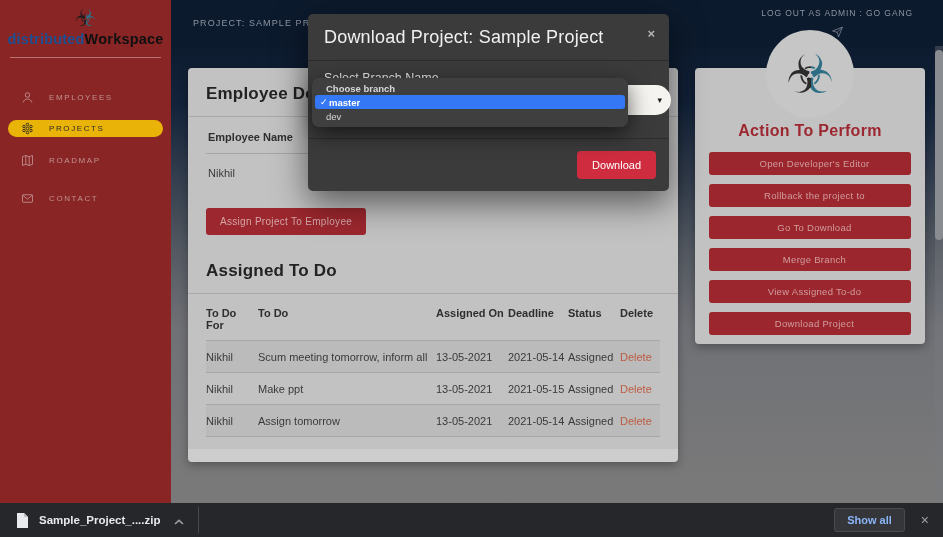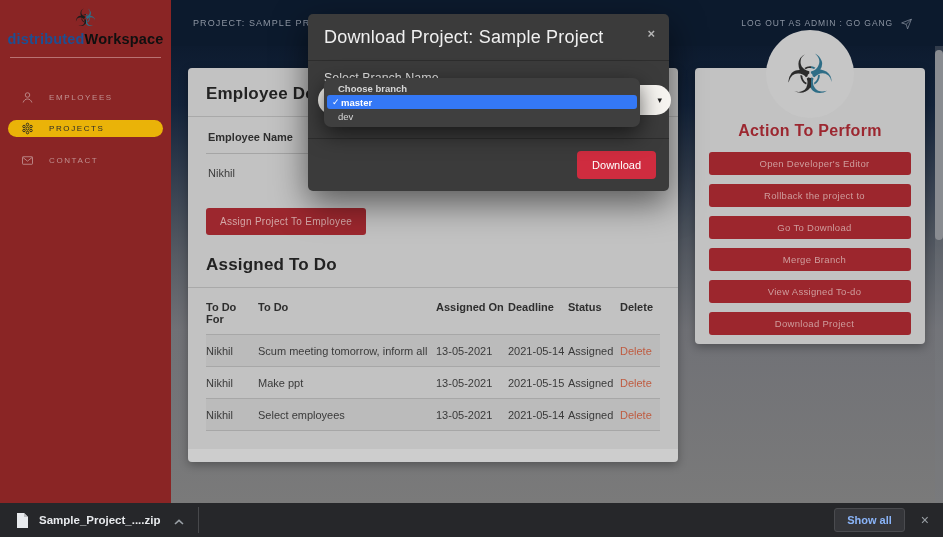--- a/index.html
+++ b/index.html
@@ -23,41 +23,41 @@
     color:#c09090; font-size:8px; letter-spacing:1.6px; cursor:pointer; }
   .nav-item svg { width:15px; height:15px; stroke:#c09090; fill:none; stroke-width:1.4; flex:0 0 auto; }
   .nav-item.active { background:#eab308; border-radius:16px; height:17px; color:#2b2b2b;text-align:right; }
   .nav-item.active svg { stroke:#222; }
 
   
   .main { position:absolute; top:0; left:171px; width:772px; height:503px; }
   .topbar { height:46px; background:#0c1a2d; display:flex; align-items:center; justify-content:space-between;
     padding:0 30px 0 22px; }
   .topbar-title { color:#8d95a2; font-size:9px; letter-spacing:1.1px; }
-  .topbar-right { display:flex; align-items:center; gap:7px; color:#8a93a1; font-size:8.5px; letter-spacing:0.9px; cursor:pointer; }
+  .topbar-right { display:flex; align-items:center; gap:7px; color:#8a93a1; font-size:8.5px; letter-spacing:0.9px; cursor:pointer;flex-direction:column; }
   .topbar-right svg { width:13px; height:13px; stroke:#8a93a1; fill:none; stroke-width:1.3; }
   .content { position:relative; width:772px; height:457px;
     background:linear-gradient(180deg,#0d1b2f 0%, #13233a 13%, #565b63 46%, #707176 62%, #7a7a7a 100%); }
 
   
   .scroll-track { position:absolute; right:0; top:0; width:8px; height:457px; background:rgba(120,124,130,0.35); }
   .scroll-thumb { position:absolute; right:0; top:4px; width:8px; height:190px; background:#898c91; border-radius:4px; }
 
   
   .card { position:absolute; background:#c2c2c2; border-radius:4px; box-shadow:0 3px 10px rgba(0,0,0,0.30); }
   .left-card { left:17px; top:22px; width:490px; height:394px; padding:16px 18px 0 18px; }
   .section-title { font-size:17px; font-weight:700; color:#222; letter-spacing:0.2px; }
   .section-divider { border:none; border-top:1px solid #a9a9a9; margin:12px -18px 0 -18px; }
   .emp-header { display:flex; justify-content:space-between; font-size:11px; font-weight:700; color:#2e2e2e;
     padding:14px 2px 10px 2px; border-bottom:1px solid #a5a5a5; }
   .emp-row { display:flex; justify-content:space-between; font-size:11px; color:#3a3a3a; padding:13px 2px; }
   .link-danger { color:#bf5b40; cursor:pointer; }
   .assign-btn { margin-top:16px; background:#9c272e; color:#d4a7a7; border:none; border-radius:3px;
     font-size:10px; letter-spacing:0.3px; padding:8px 14px; cursor:pointer; font-family:inherit; }
-  .todo-title { margin-top:20px; }
+  .todo-title { margin-top:26px; }
   .todo-table { margin-top:0; font-size:11px; color:#3a3a3a; }
   .todo-grid { display:grid; grid-template-columns:52px 178px 72px 60px 52px 1fr; }
   .todo-grid > div { padding:10px 2px 9px 0; border-bottom:1px solid #a7a7a7; }
   .todo-head > div { font-weight:700; color:#2e2e2e; padding-top:13px; }
   .todo-row.odd > div { background:rgba(0,0,0,0.035); }
   .card-footer-strip { position:absolute; bottom:0; left:0; right:0; height:13px; background:rgba(255,255,255,0.18);
     border-radius:0 0 4px 4px; }
 
   
   .right-card { left:524px; top:22px; width:230px; height:276px; padding-top:54px; }
@@ -74,21 +74,21 @@
   .modal { position:absolute; left:308px; top:14px; width:361px; background:#3b3b3b; border-radius:5px;
     box-shadow:0 12px 34px rgba(0,0,0,0.55); z-index:50; }
   .modal-header { position:relative; padding:13px 16px 12px 16px; border-bottom:1px solid #2d2d2d; }
   .modal-title { color:#f0f0f0; font-size:18px; font-weight:500; letter-spacing:0.2px; }
   .modal-close { position:absolute; top:12px; right:14px; color:#b5b5b5; font-size:13px; font-weight:700; cursor:pointer; }
   .modal-body { position:relative; padding:10px 16px 14px 16px; height:77px; }
   .select-label { color:#e4e4e4; font-size:12.5px; }
   .select-pill { position:absolute; left:10px; right:-2px; top:24px; height:30px; background:#f6f4f0;
     border-radius:15px; z-index:1; cursor:pointer; }
   .select-caret { position:absolute; right:9px; top:10px; font-size:9px; color:#1c1c1c; }
-  .select-popup { position:absolute; left:16px; top:17px; width:316px; background:#3f3f3f; border-radius:7px;
+  .select-popup { position:absolute; left:4px; top:17px; width:316px; background:#3f3f3f; border-radius:7px;
     box-shadow:0 7px 22px rgba(0,0,0,0.6); padding:3px 0 4px 0; z-index:5; }
   .opt { height:14px; display:flex; align-items:center; font-size:9.5px; color:#d8d8d8; cursor:pointer; }
   .opt .check { width:14px; padding-left:8px; font-size:9px; }
   .opt.header-opt { font-weight:700; }
   .opt.selected { background:#3478f6; border-radius:3px; margin:0 3px; color:#ffffff; font-weight:700; }
   .opt.selected .check { padding-left:5px; }
   .modal-footer { border-top:1px solid #2d2d2d; padding:12px 13px; text-align:right; }
   .download-btn { background:#cf2c3f; color:#fff; border:none; border-radius:4px; font-size:11px;
     padding:8px 15px; cursor:pointer; font-family:inherit; }
 
@@ -135,20 +135,27 @@
               <circle cx="12" cy="18.5" r="2"></circle>
               <circle cx="6.4" cy="8.8" r="2"></circle>
               <circle cx="17.6" cy="8.8" r="2"></circle>
               <circle cx="6.4" cy="15.2" r="2"></circle>
               <circle cx="17.6" cy="15.2" r="2"></circle>
             </svg>
           <span>PROJECTS</span>
         </div>
         <div class="nav-item">
           <svg viewBox="0 0 24 24">
+              <path d="M4 6l5.3-2 5.4 2L20 4v14l-5.3 2-5.4-2L4 20z"></path>
+              <path d="M9.3 4v14M14.7 6v14"></path>
+            </svg>
+          <span>ROADMAP</span>
+        </div>
+        <div class="nav-item">
+          <svg viewBox="0 0 24 24">
               <rect x="4" y="6" width="16" height="12" rx="1"></rect>
               <path d="M4.5 7l7.5 6 7.5-6"></path>
             </svg>
           <span>CONTACT</span>
         </div>
       </div>
     </div>
 
     <div class="main">
       <div class="topbar">
@@ -202,21 +209,21 @@
             <div class="todo-grid todo-row">
               <div>Nikhil</div>
               <div>Make ppt</div>
               <div>13-05-2021</div>
               <div>2021-05-15</div>
               <div>Assigned</div>
               <div class="link-danger">Delete</div>
             </div>
             <div class="todo-grid todo-row odd">
               <div>Nikhil</div>
-              <div>Select employees</div>
+              <div>Assign tomorrow</div>
               <div>13-05-2021</div>
               <div>2021-05-14</div>
               <div>Assigned</div>
               <div class="link-danger">Delete</div>
             </div>
           </div>
           <div class="card-footer-strip"></div>
         </div>
 
         <div class="card right-card">

